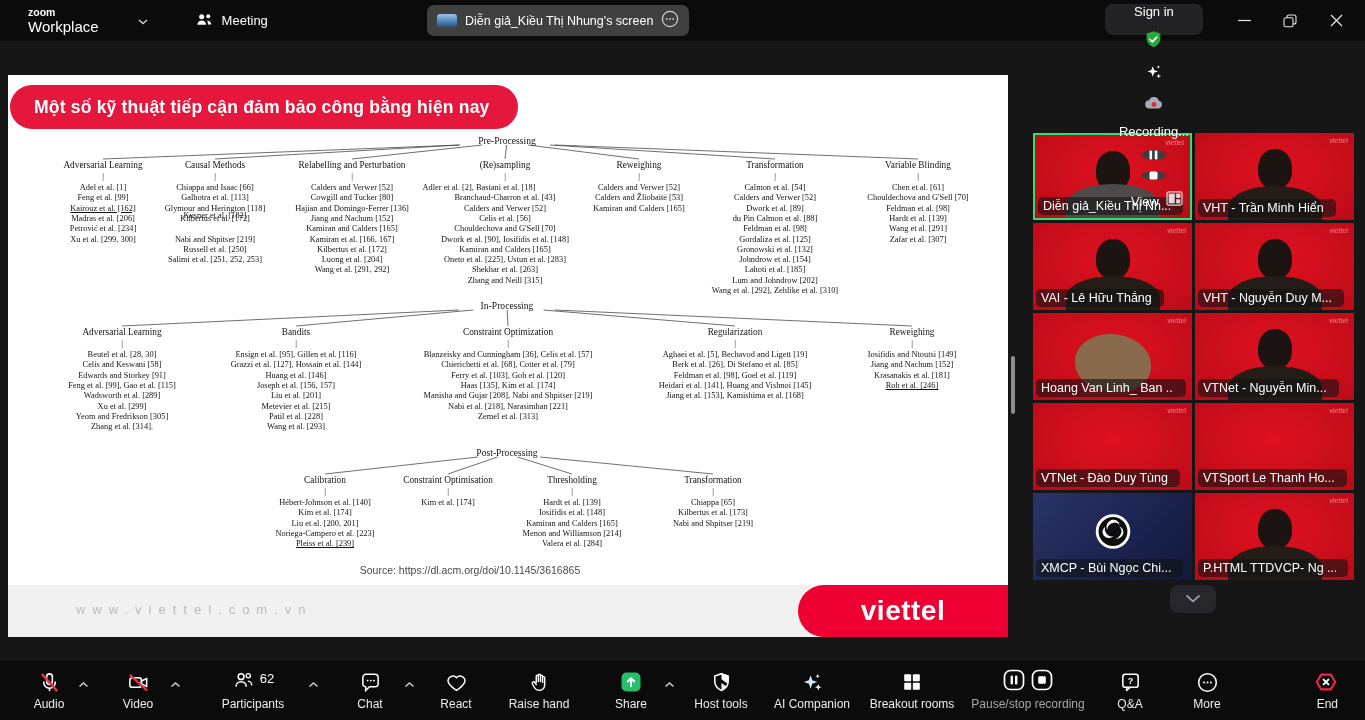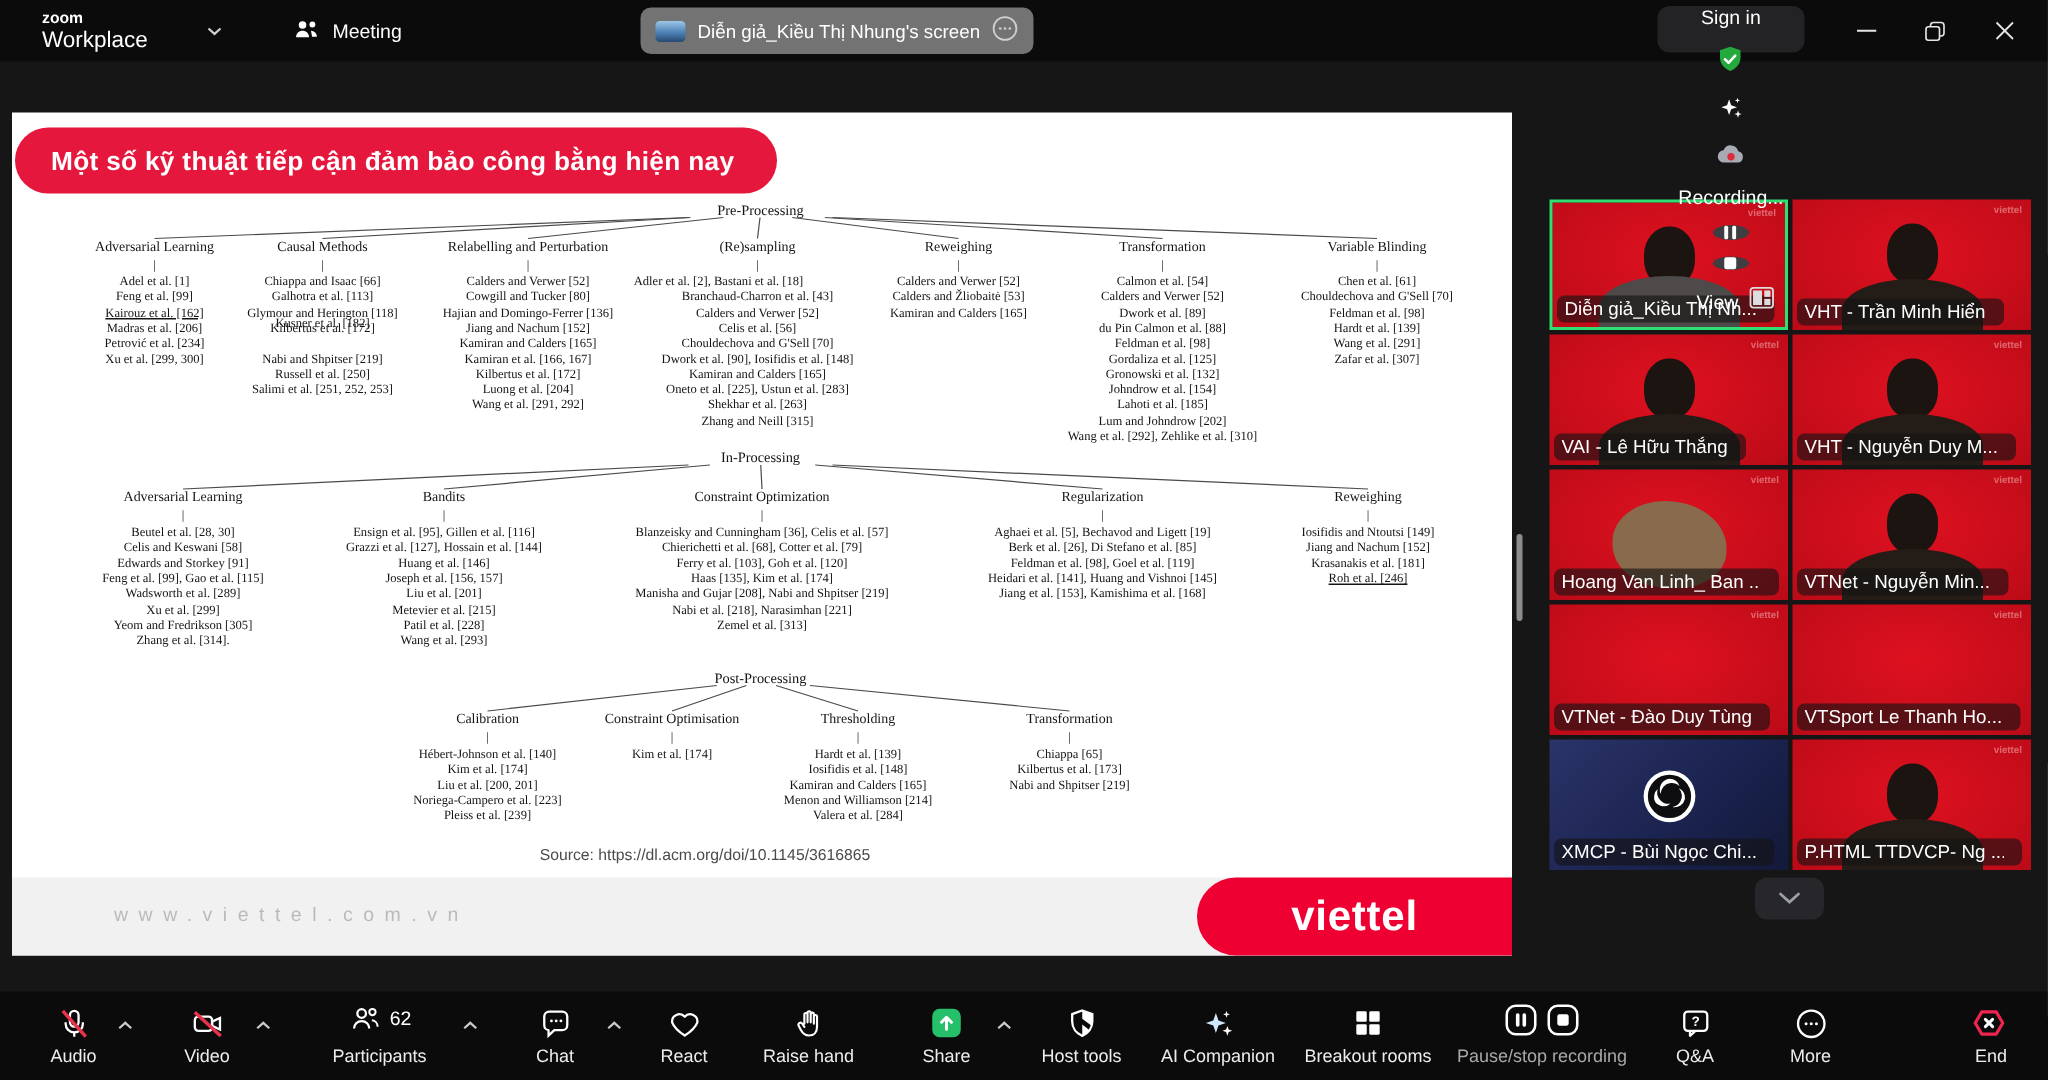--- a/index.html
+++ b/index.html
@@ -6,21 +6,21 @@
   body{width:1365px;height:720px;overflow:hidden;font-family:"Liberation Sans","DejaVu Sans",sans-serif;}
   .app{position:relative;width:1365px;height:720px;background:#161616;}
 
   
   .topbar{position:absolute;top:0;left:0;width:100%;height:41px;background:#0b0b0b;display:flex;align-items:center;z-index:30;}
   .brand{margin-left:28px;color:#fff;line-height:1;cursor:default;}
   .brand .b1{font-size:10.5px;font-weight:700;}
   .brand .b2{font-size:15px;margin-top:1px;}
   .brand-caret{margin-left:38px;cursor:pointer;}
   .meeting-tab{margin-left:46px;display:flex;align-items:center;gap:8px;color:#fff;font-size:13px;cursor:pointer;}
-  .screen-tab{position:absolute;left:427px;top:5px;height:31px;background:#737373;border-radius:7px;display:flex;align-items:center;padding:0 10px;gap:8px;color:#fff;font-size:12.5px;cursor:pointer;}
+  .screen-tab{position:absolute;left:427px;top:5px;height:31px;background:#404040;border-radius:7px;display:flex;align-items:center;padding:0 10px;gap:8px;color:#fff;font-size:12.5px;cursor:pointer;}
   .thumb{width:20px;height:14px;border-radius:3px;background:linear-gradient(180deg,#9cc6e8 0%,#4d82b5 55%,#27496f 100%);}
   .top-right{position:absolute;right:162px;top:4px;height:31px;background:#232325;border-radius:8px;display:flex;align-items:center;padding:0 14px;gap:11px;color:#fff;font-size:13px;flex-direction:column;}
   .rec-btn{width:24px;height:24px;border-radius:50%;background:#3e3e42;display:flex;align-items:center;justify-content:center;cursor:pointer;}
   .win-controls{position:absolute;right:6px;top:0;height:41px;display:flex;align-items:center;}
   .win-btn{width:46px;height:41px;display:flex;align-items:center;justify-content:center;cursor:pointer;}
 
   
   .slide{position:absolute;left:8px;top:75px;width:1000px;height:562px;background:#fff;z-index:5;}
   .title-banner{position:absolute;left:2px;top:10px;width:508px;height:44px;background:#e6173c;border-radius:24px;display:flex;align-items:center;padding-left:24px;box-sizing:border-box;}
   .title-banner span{color:#fff;font-weight:700;font-size:17.5px;letter-spacing:.2px;}
@@ -301,21 +301,21 @@
         <div class="t-node t-cite" style="left: 904px; top: 285.3px;">Jiang and Nachum [152]</div>
         <div class="t-node t-cite" style="left: 904px; top: 295.6px;">Krasanakis et al. [181]</div>
         <div class="t-node t-cite" style="left: 904px; top: 305.9px; text-decoration: underline;">Roh et al. [246]</div>
         <div class="t-node t-root" style="left: 499px; top: 372px;">Post-Processing</div>
         <div class="t-node t-head" style="left: 317px; top: 400px;">Calibration</div>
         <div class="t-node t-bar" style="left: 317px; top: 411px;">|</div>
         <div class="t-node t-cite" style="left: 317px; top: 423px;">Hébert-Johnson et al. [140]</div>
         <div class="t-node t-cite" style="left: 317px; top: 433.3px;">Kim et al. [174]</div>
         <div class="t-node t-cite" style="left: 317px; top: 443.6px;">Liu et al. [200, 201]</div>
         <div class="t-node t-cite" style="left: 317px; top: 453.9px;">Noriega-Campero et al. [223]</div>
-        <div class="t-node t-cite" style="left: 317px; top: 464.2px;">Pleiss et al. [239]</div>
+        <div class="t-node t-cite" style="left: 317px; top: 464.2px; text-decoration: underline;">Pleiss et al. [239]</div>
         <div class="t-node t-head" style="left: 440px; top: 400px;">Constraint Optimisation</div>
         <div class="t-node t-bar" style="left: 440px; top: 411px;">|</div>
         <div class="t-node t-cite" style="left: 440px; top: 423px;">Kim et al. [174]</div>
         <div class="t-node t-head" style="left: 564px; top: 400px;">Thresholding</div>
         <div class="t-node t-bar" style="left: 564px; top: 411px;">|</div>
         <div class="t-node t-cite" style="left: 564px; top: 423px;">Hardt et al. [139]</div>
         <div class="t-node t-cite" style="left: 564px; top: 433.3px;">Iosifidis et al. [148]</div>
         <div class="t-node t-cite" style="left: 564px; top: 443.6px;">Kamiran and Calders [165]</div>
         <div class="t-node t-cite" style="left: 564px; top: 453.9px;">Menon and Williamson [214]</div>
         <div class="t-node t-cite" style="left: 564px; top: 464.2px;">Valera et al. [284]</div>

